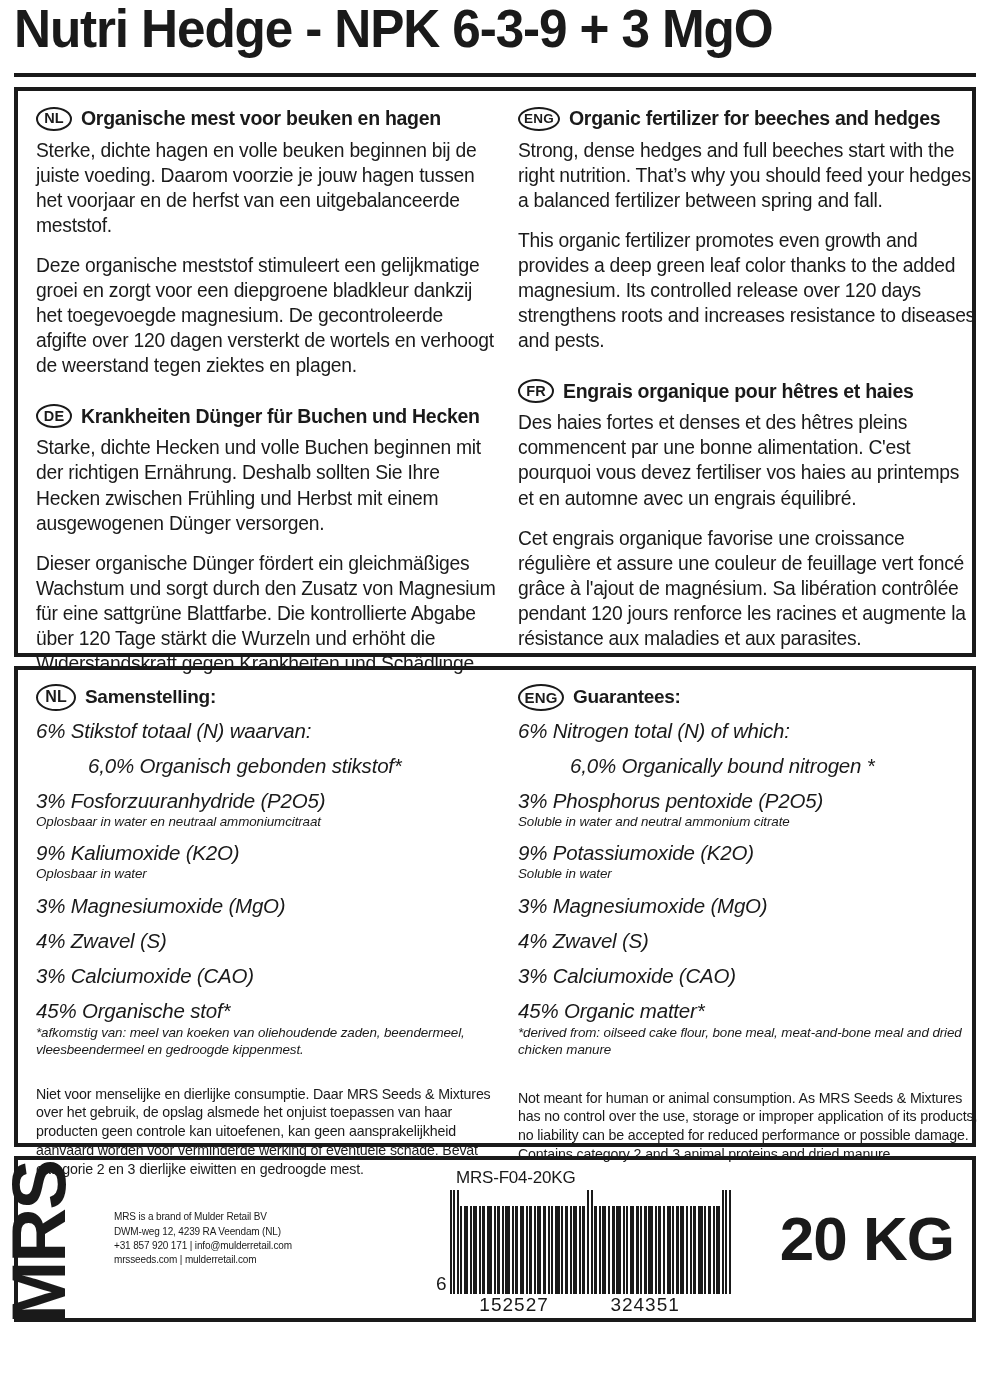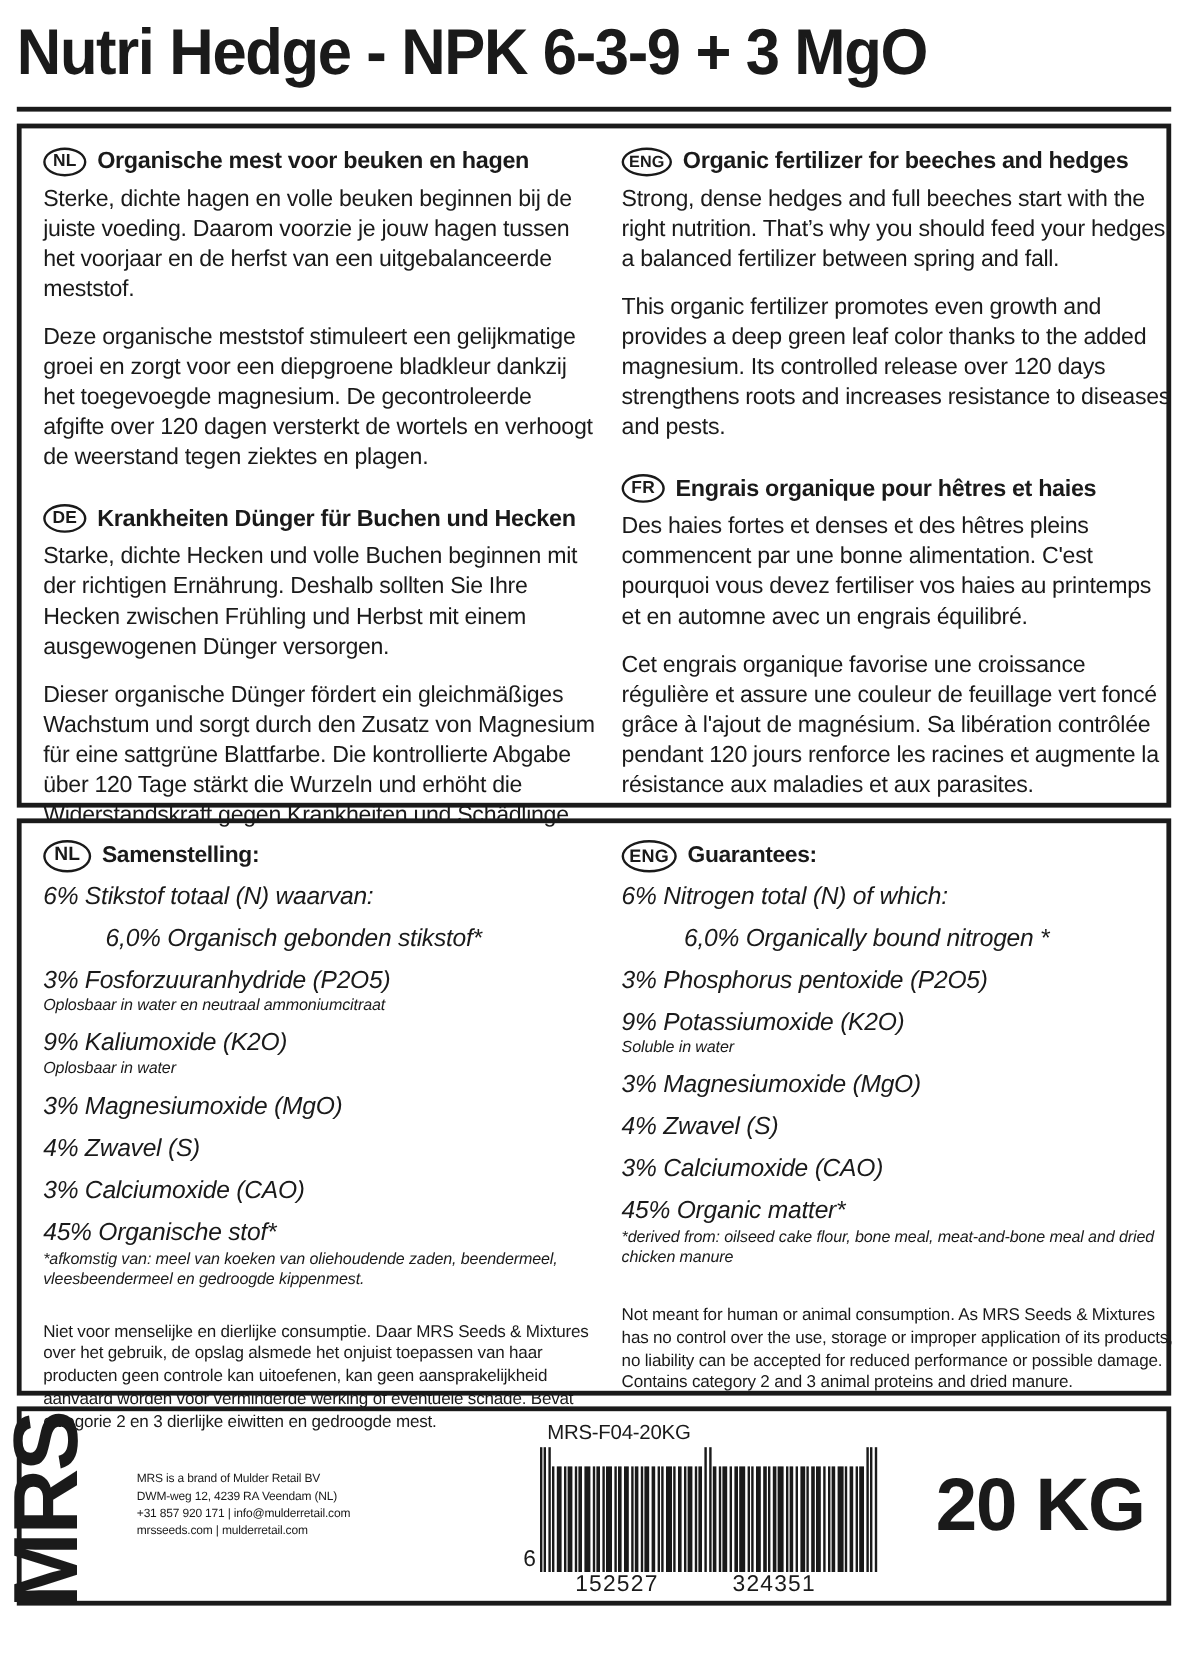--- a/index.html
+++ b/index.html
@@ -19,21 +19,20 @@
     width: 990px;
     height: 1400px;
     box-sizing: border-box;
     padding: 0 14px;
     position: relative;
   }
 
   
   .header {
     padding-bottom: 0;
-    margin-top: 16px;
   }
   .title {
     font-size: 54px;
     font-weight: 900;
     letter-spacing: -1.2px;
     line-height: 1.05;
     color: #1a1a1a;
     white-space: nowrap;
     font-stretch: condensed;
     transform: scaleX(0.95);
@@ -350,20 +349,21 @@
         </div>
 
         <div class="nutrient">
           <div class="nutrient-main">6% Nitrogen total (N) of which:</div>
         </div>
         <div class="nutrient">
           <div class="nutrient-main indent">6,0% Organically bound nitrogen *</div>
         </div>
         <div class="nutrient">
           <div class="nutrient-main">3% Phosphorus pentoxide (P2O5)</div>
+          <div class="nutrient-sub">Soluble in water and neutral ammonium citrate</div>
         </div>
         <div class="nutrient">
           <div class="nutrient-main">9% Potassiumoxide (K2O)</div>
           <div class="nutrient-sub">Soluble in water</div>
         </div>
         <div class="nutrient">
           <div class="nutrient-main">3% Magnesiumoxide (MgO)</div>
         </div>
         <div class="nutrient">
           <div class="nutrient-main">4% Zwavel (S)</div>

